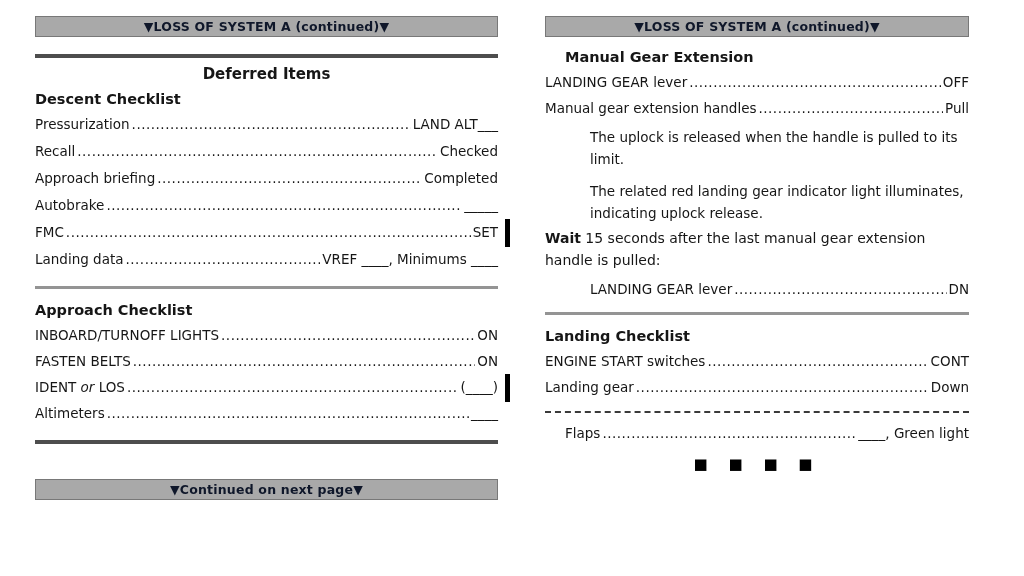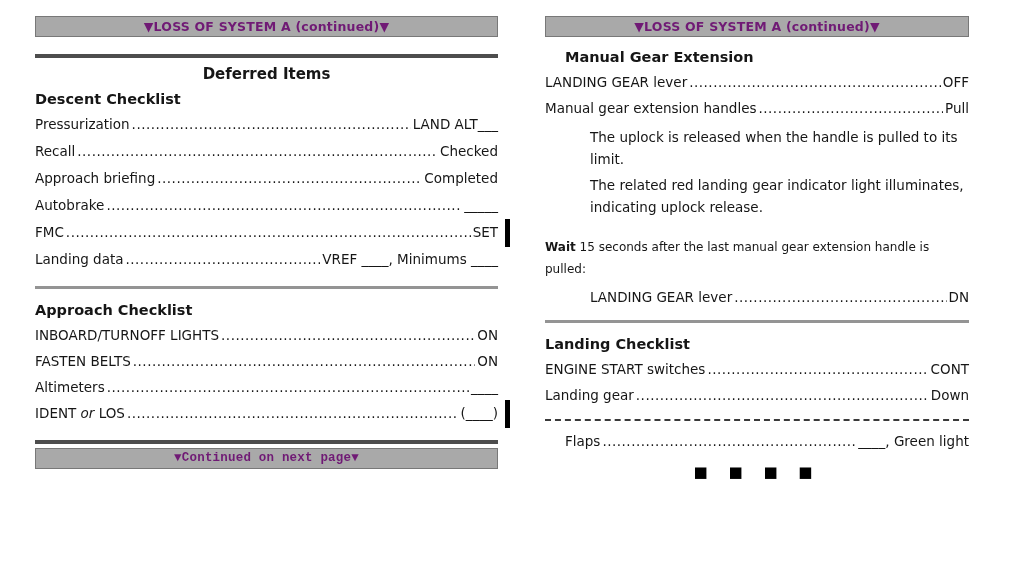--- a/index.html
+++ b/index.html
@@ -17,21 +17,21 @@
   .col-right { left: 545px; width: 424px; }
 
   .section-bar {
     height: 19px;
     background: #a9a9a9;
     border: 1px solid #787878;
     text-align: center;
     font-size: 12.5px;
     font-weight: bold;
     line-height: 19px;
-    color: #701a75;
+    color: #0f172a;
     letter-spacing: 0.2px;
   }
   .rule-dark { height: 4px; background: #4d4d4d; border: 0; margin: 0; }
   .rule-gray { height: 3px; background: #949494; border: 0; margin: 0; }
 
   .center-title {
     text-align: center;
     font-weight: bold;
     font-size: 15px;
     margin-top: 7px;
@@ -76,46 +76,46 @@
     height: 28px;
     background: #000;
   }
 
   .note {
     margin: 8px 0 0 45px;
     font-size: 13.5px;
     line-height: 22px;
   }
   .wait-para {
-    margin-top: 19px;
-    font-size: 12px;
+    margin-top: 4px;
+    font-size: 14px;
     line-height: 21.5px;
   }
   .wait-para .bold { font-weight: bold; }
 
   .dashed-sep {
     margin-top: 15px;
     border-top: 2px dashed #3a3a3a;
     height: 0;
   }
 
   .end-marks {
     text-align: center;
     font-size: 15px;
     letter-spacing: 8px;
     margin-top: 13px;
     color: #000;
   }
-  .mt10 { margin-top: 4px; }
+  .mt10 { margin-top: 10px; }
   .mt12 { margin-top: 12px; margin-left: 20px; }
   .mt13 { margin-top: 13px; }
   .mt14 { margin-top: 14px; }
   .mt17 { margin-top: 17px; }
   .mt18 { margin-top: 18px; }
-  .mt22 { margin-top: 4px; font-family: Liberation Mono, monospace; }
+  .mt22 { margin-top: 35px; }
 </style>
 </head>
 <body>
 
 <div class="page">
 
   <div class="col col-left">
 
     <div class="section-bar">▼LOSS OF SYSTEM A (continued)▼</div>
 
@@ -168,32 +168,32 @@
         <span class="lbl">INBOARD/TURNOFF LIGHTS</span>
         <span class="dots"></span>
         <span class="val">ON</span>
       </div>
       <div class="row">
         <span class="lbl">FASTEN BELTS</span>
         <span class="dots"></span>
         <span class="val">ON</span>
       </div>
       <div class="row">
-        <span class="lbl">Altimeters</span>
-        <span class="dots"></span>
-        <span class="val">____</span>
-      </div>
-      <div class="row">
         <span class="lbl">
           <span>IDENT </span><span class="italic">or</span><span> LOS</span>
         </span>
         <span class="dots"></span>
         <span class="val">(____)</span>
         <span class="change-bar"></span>
       </div>
+      <div class="row">
+        <span class="lbl">Altimeters</span>
+        <span class="dots"></span>
+        <span class="val">____</span>
+      </div>
     </div>
 
     <hr class="rule-dark mt18">
 
     <div class="section-bar mt22">▼Continued on next page▼</div>
   </div>
 
   <div class="col col-right">
 
     <div class="section-bar">▼LOSS OF SYSTEM A (continued)▼</div>

